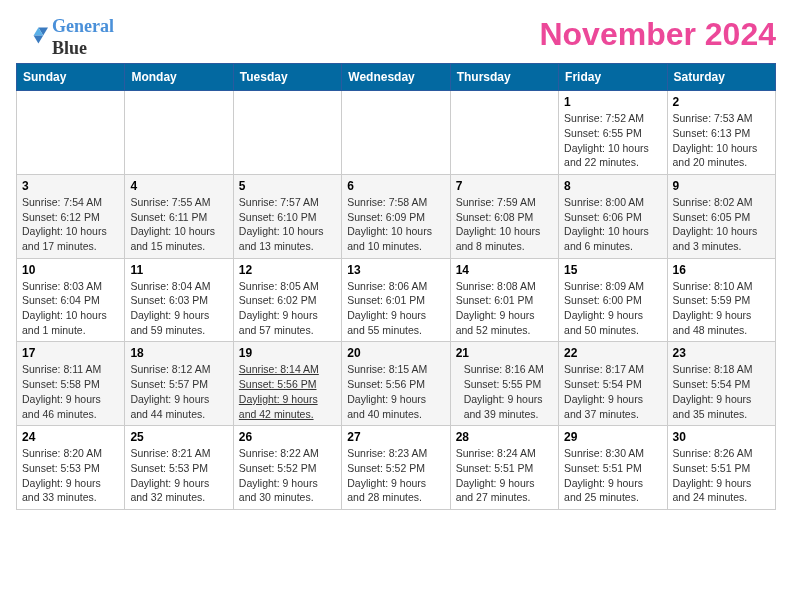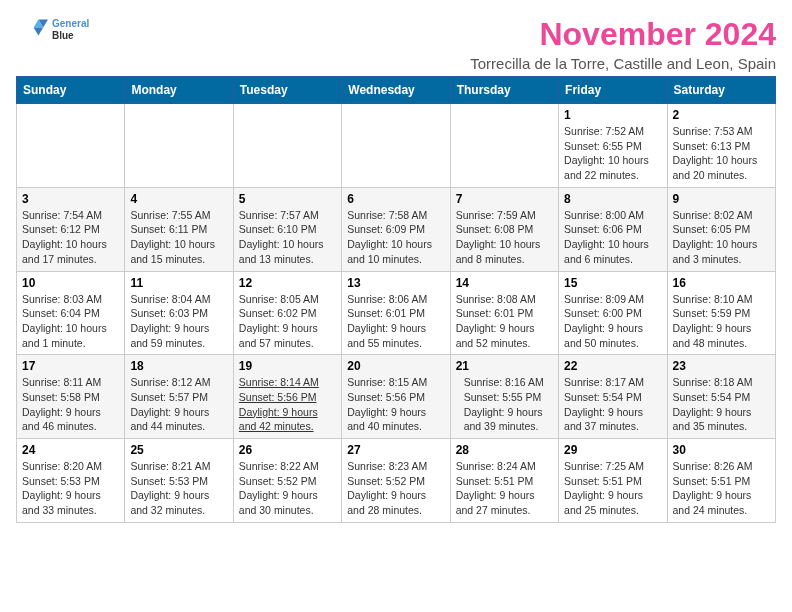--- a/index.html
+++ b/index.html
@@ -15,24 +15,25 @@
       justify-content: space-between;
       align-items: flex-start;
       margin-bottom: 4px;
     }
     .logo {
       display: flex;
       align-items: center;
       gap: 4px;
     }
     .logo-text {
-      font-size: 10px;
+      font-size: 18px;
       font-weight: bold;
       color: #333;
       line-height: 1.2;
+      font-family: Liberation Serif, serif;
     }
     .logo-text span {
       color: #4a90d9;
     }
     .logo-icon {
       width: 32px;
       height: 28px;
     }
     .title-area {
       text-align: right;
@@ -97,21 +98,20 @@
       <polygon points="28,4 34,14 22,14" fill="#5ab0e8"></polygon>
       <polygon points="22,14 34,14 28,24" fill="#3a7abf"></polygon>
     </svg>
     <div class="logo-text">
       <div><span>General</span></div>
       <div>Blue</div>
     </div>
   </div>
   <div class="title-area">
     <div class="month-title">November 2024</div>
-    <div class="location-title">Torrecilla de la Torre, Castille and Leon, Spain</div>
   </div>
 </div>
 
 <table class="calendar-table">
   <thead>
     <tr>
     <th>Sunday</th>
         <th>Monday</th>
         <th>Tuesday</th>
         <th>Wednesday</th>
@@ -298,21 +298,21 @@
 Daylight: 9 hours and 28 minutes.</div>
         </td>
         <td>
           <div class="day-number">28</div>
           <div class="day-info" style="white-space: pre-line;">Sunrise: 8:24 AM
 Sunset: 5:51 PM
 Daylight: 9 hours and 27 minutes.</div>
         </td>
         <td>
           <div class="day-number">29</div>
-          <div class="day-info" style="white-space: pre-line;">Sunrise: 7:25 AM
+          <div class="day-info" style="white-space: pre-line;">Sunrise: 8:30 AM
 Sunset: 5:51 PM
 Daylight: 9 hours and 25 minutes.</div>
         </td>
         <td>
           <div class="day-number">30</div>
           <div class="day-info" style="white-space: pre-line;">Sunrise: 8:26 AM
 Sunset: 5:51 PM
 Daylight: 9 hours and 24 minutes.</div>
         </td>
       </tr>

